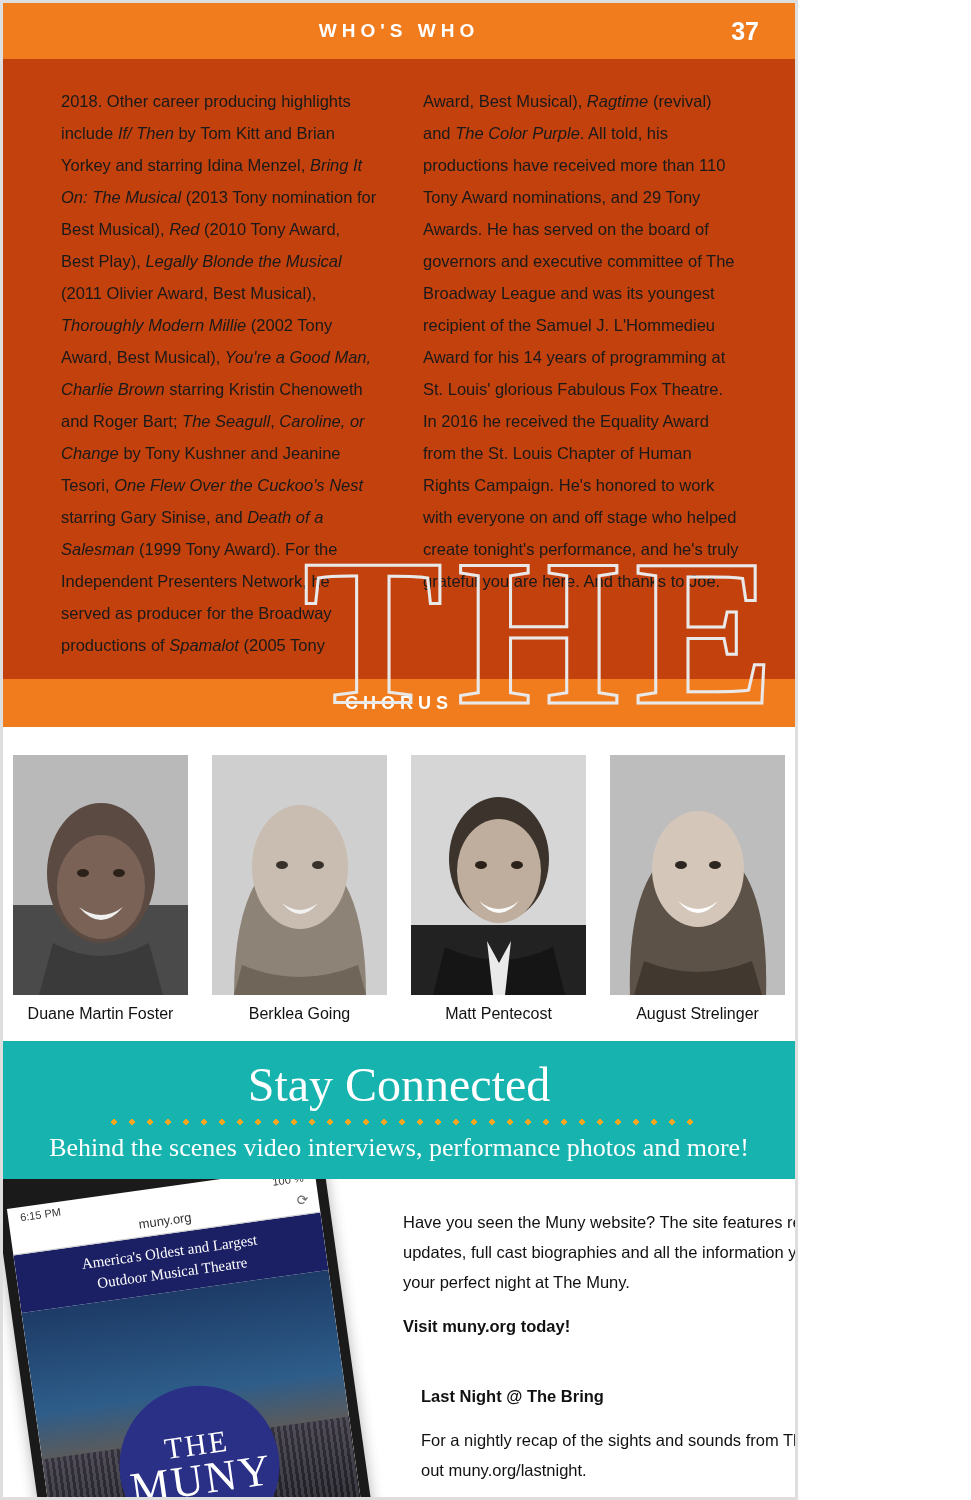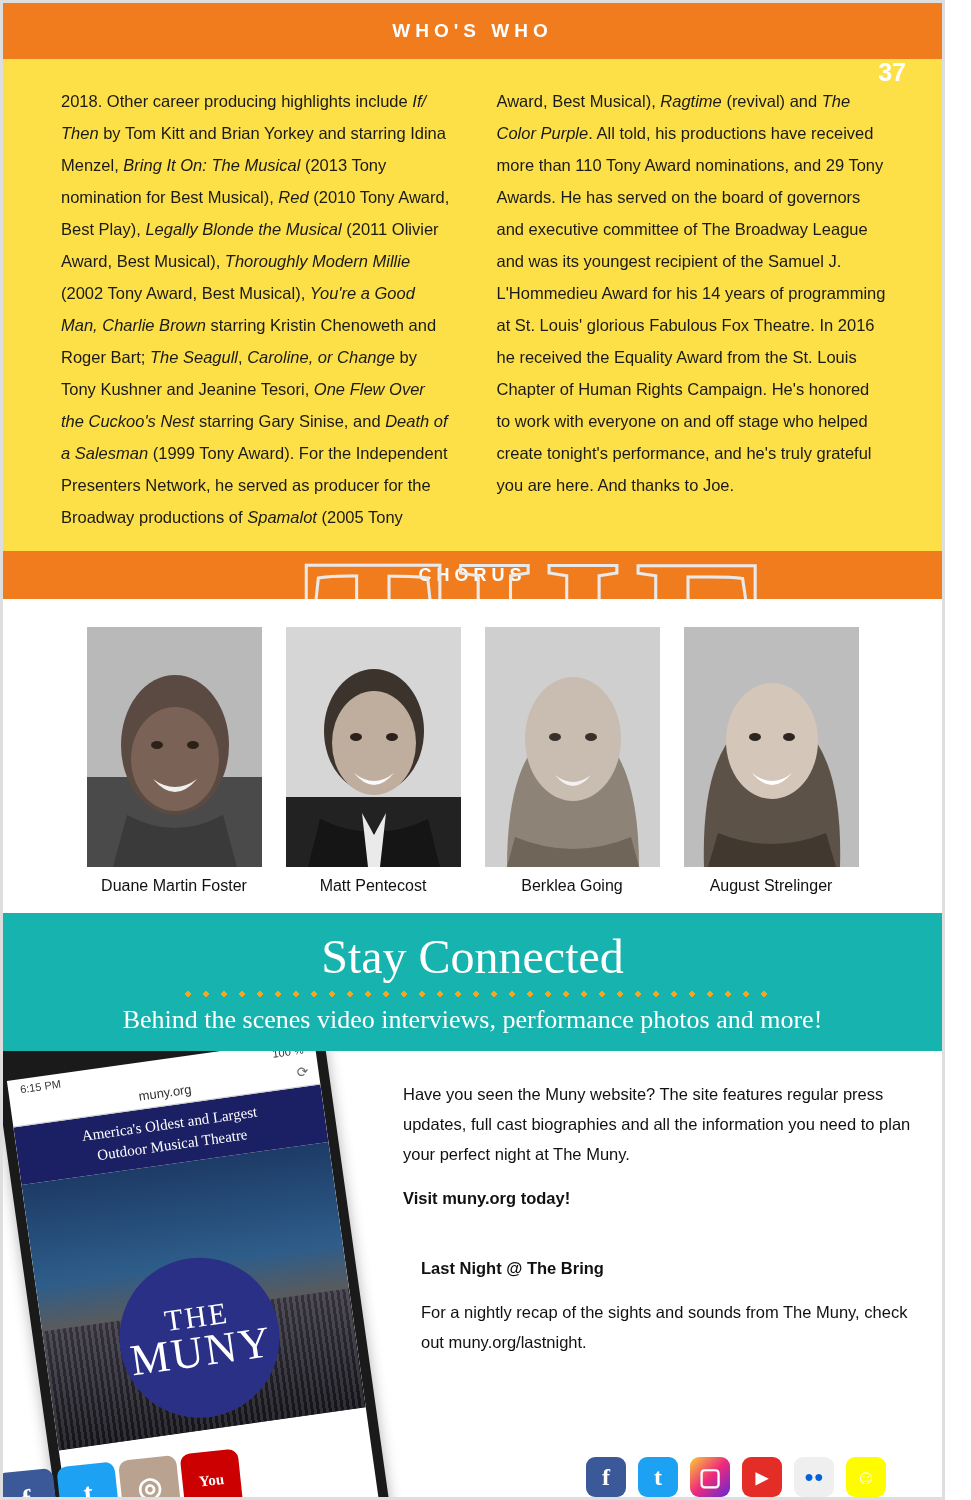--- a/index.html
+++ b/index.html
@@ -9,23 +9,23 @@
   }
   body {
     width: 971px;
     height: 1500px;
     font-family: "Liberation Sans", sans-serif;
     overflow: hidden;
     position: relative;
   }
   .page {
     position: relative;
-    width: 945px;
+    width: 798px;
     height: 1500px;
-    background: #fde047;
+    background: #c2410c;
     overflow: hidden;
     box-sizing: border-box;
     border: 3px solid #dedede;
   }
 
   
   .header-bar {
     position: relative;
     height: 56px;
     background: #F07C1E;
@@ -41,21 +41,20 @@
     font-family: "Liberation Sans", sans-serif;
   }
   .header-page-no {
     position: absolute;
     right: 36px;
     top: 50%;
     transform: translateY(-50%);
     color: #ffffff;
     font-size: 25px;
     font-weight: bold;
-    margin-top: 41px;
   }
 
   
   .bio-wrap {
     display: flex;
     padding: 26px 56px 18px 58px;
     gap: 46px;
     box-sizing: border-box;
   }
   .bio-col {
@@ -333,52 +332,52 @@
             <rect y="150" width="175" height="90" fill="#4a4a4a"></rect>
             <ellipse cx="88" cy="118" rx="54" ry="70" fill="#5a4a42"></ellipse>
             <ellipse cx="88" cy="132" rx="44" ry="52" fill="#7b6256"></ellipse>
             <ellipse cx="70" cy="118" rx="6" ry="4" fill="#2b2118"></ellipse>
             <ellipse cx="106" cy="118" rx="6" ry="4" fill="#2b2118"></ellipse>
             <path d="M66 152 q22 16 44 0 q-22 26 -44 0z" fill="#efefef"></path>
             <path d="M40 188 q48 26 96 0 l14 52 h-124z" fill="#3a3a3a"></path>
           </svg>
         </div>
         <div class="chorus-name">Duane Martin Foster</div>
+      </div>
+
+      <div class="chorus-card">
+        <div class="portrait">
+          <svg width="175" height="240" viewBox="0 0 175 240">
+            <rect width="175" height="240" fill="#cfcfcf"></rect>
+            <path d="M22 240 q0-130 66-148 q66 18 66 148z" fill="#8e8377"></path>
+            <ellipse cx="88" cy="112" rx="48" ry="62" fill="#c9bcb0"></ellipse>
+            <ellipse cx="70" cy="110" rx="6" ry="4" fill="#38302a"></ellipse>
+            <ellipse cx="106" cy="110" rx="6" ry="4" fill="#38302a"></ellipse>
+            <path d="M70 148 q18 14 36 0 q-18 22 -36 0z" fill="#f2f2f2"></path>
+            <path d="M30 210 q58 24 116 0 l8 30h-132z" fill="#6f6558"></path>
+          </svg>
+        </div>
+        <div class="chorus-name">Berklea Going</div>
       </div>
 
       <div class="chorus-card">
         <div class="portrait">
           <svg width="175" height="240" viewBox="0 0 175 240">
             <rect width="175" height="240" fill="#d6d6d6"></rect>
             <rect y="170" width="175" height="70" fill="#222"></rect>
             <ellipse cx="88" cy="104" rx="50" ry="62" fill="#3b332c"></ellipse>
             <ellipse cx="88" cy="116" rx="42" ry="52" fill="#bfae9d"></ellipse>
             <ellipse cx="70" cy="110" rx="6" ry="4" fill="#2b2118"></ellipse>
             <ellipse cx="106" cy="110" rx="6" ry="4" fill="#2b2118"></ellipse>
             <path d="M68 146 q20 16 40 0 q-20 24 -40 0z" fill="#fafafa"></path>
             <path d="M34 192 q54 26 108 0 l12 48h-132z" fill="#151515"></path>
             <path d="M76 186 l12 22 l12-22 l-6 54h-12z" fill="#eaeaea"></path>
           </svg>
         </div>
         <div class="chorus-name">Matt Pentecost</div>
-      </div>
-
-      <div class="chorus-card">
-        <div class="portrait">
-          <svg width="175" height="240" viewBox="0 0 175 240">
-            <rect width="175" height="240" fill="#cfcfcf"></rect>
-            <path d="M22 240 q0-130 66-148 q66 18 66 148z" fill="#8e8377"></path>
-            <ellipse cx="88" cy="112" rx="48" ry="62" fill="#c9bcb0"></ellipse>
-            <ellipse cx="70" cy="110" rx="6" ry="4" fill="#38302a"></ellipse>
-            <ellipse cx="106" cy="110" rx="6" ry="4" fill="#38302a"></ellipse>
-            <path d="M70 148 q18 14 36 0 q-18 22 -36 0z" fill="#f2f2f2"></path>
-            <path d="M30 210 q58 24 116 0 l8 30h-132z" fill="#6f6558"></path>
-          </svg>
-        </div>
-        <div class="chorus-name">Berklea Going</div>
       </div>
 
       <div class="chorus-card">
         <div class="portrait">
           <svg width="175" height="240" viewBox="0 0 175 240">
             <rect width="175" height="240" fill="#bdbdbd"></rect>
             <path d="M20 240 q-4-140 68-156 q72 16 68 156z" fill="#5d5247"></path>
             <ellipse cx="88" cy="114" rx="46" ry="58" fill="#d5c6ba"></ellipse>
             <ellipse cx="71" cy="110" rx="6" ry="4" fill="#2d2620"></ellipse>
             <ellipse cx="105" cy="110" rx="6" ry="4" fill="#2d2620"></ellipse>

